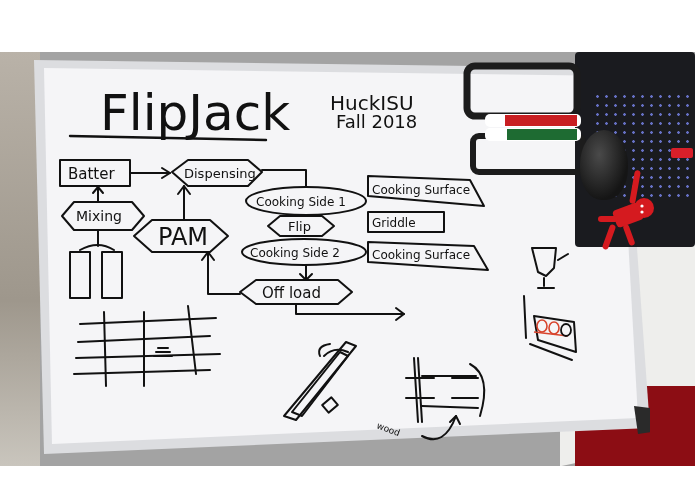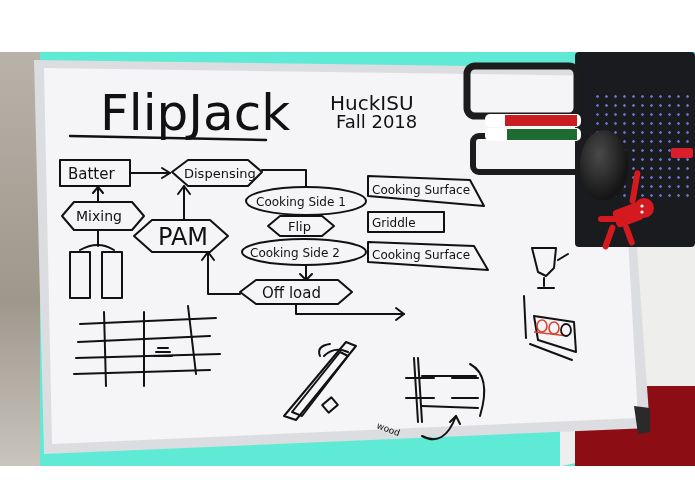--- a/index.html
+++ b/index.html
@@ -1,17 +1,17 @@
 <!DOCTYPE html>
 <html><head>
 <meta charset="utf-8">
 <style>
   html, body { margin:0; padding:0; background:#ffffff; }
   body { width:695px; height:494px; position:relative; overflow:hidden; font-family:"DejaVu Sans", sans-serif; }
-  .photo { position:absolute; left:0; top:52px; width:695px; height:414px; overflow:hidden; background:#5eead4; }
+  .photo { position:absolute; left:0; top:52px; width:695px; height:414px; overflow:hidden; background:#a3a3a3; }
   .bg-left { position:absolute; left:0; top:0; width:40px; height:414px; background:linear-gradient(180deg,#b9b2a8,#9e978c 60%,#c9c5bd); }
   .bg-red { position:absolute; right:0; bottom:0; width:120px; height:80px; background:#8c0d14; }
   .table-right { position:absolute; left:560px; top:140px; width:135px; height:260px; background:#eeeeec; transform:skewY(-12deg); }
   .board-frame { position:absolute; left:34px; top:4px; width:616px; height:400px; }
   .board-frame svg { position:absolute; left:0; top:0; }
   .hand { font-family:"DejaVu Sans", sans-serif; fill:#111; }
   .laptop { position:absolute; left:575px; top:0; width:120px; height:195px; background:#1a1b1f; border-radius:4px; }
   .keys { position:absolute; left:18px; top:40px; width:100px; height:110px;
     background-image:radial-gradient(circle, #6f7bd8 1px, transparent 1.6px);
     background-size:9px 9px; opacity:.9; }

